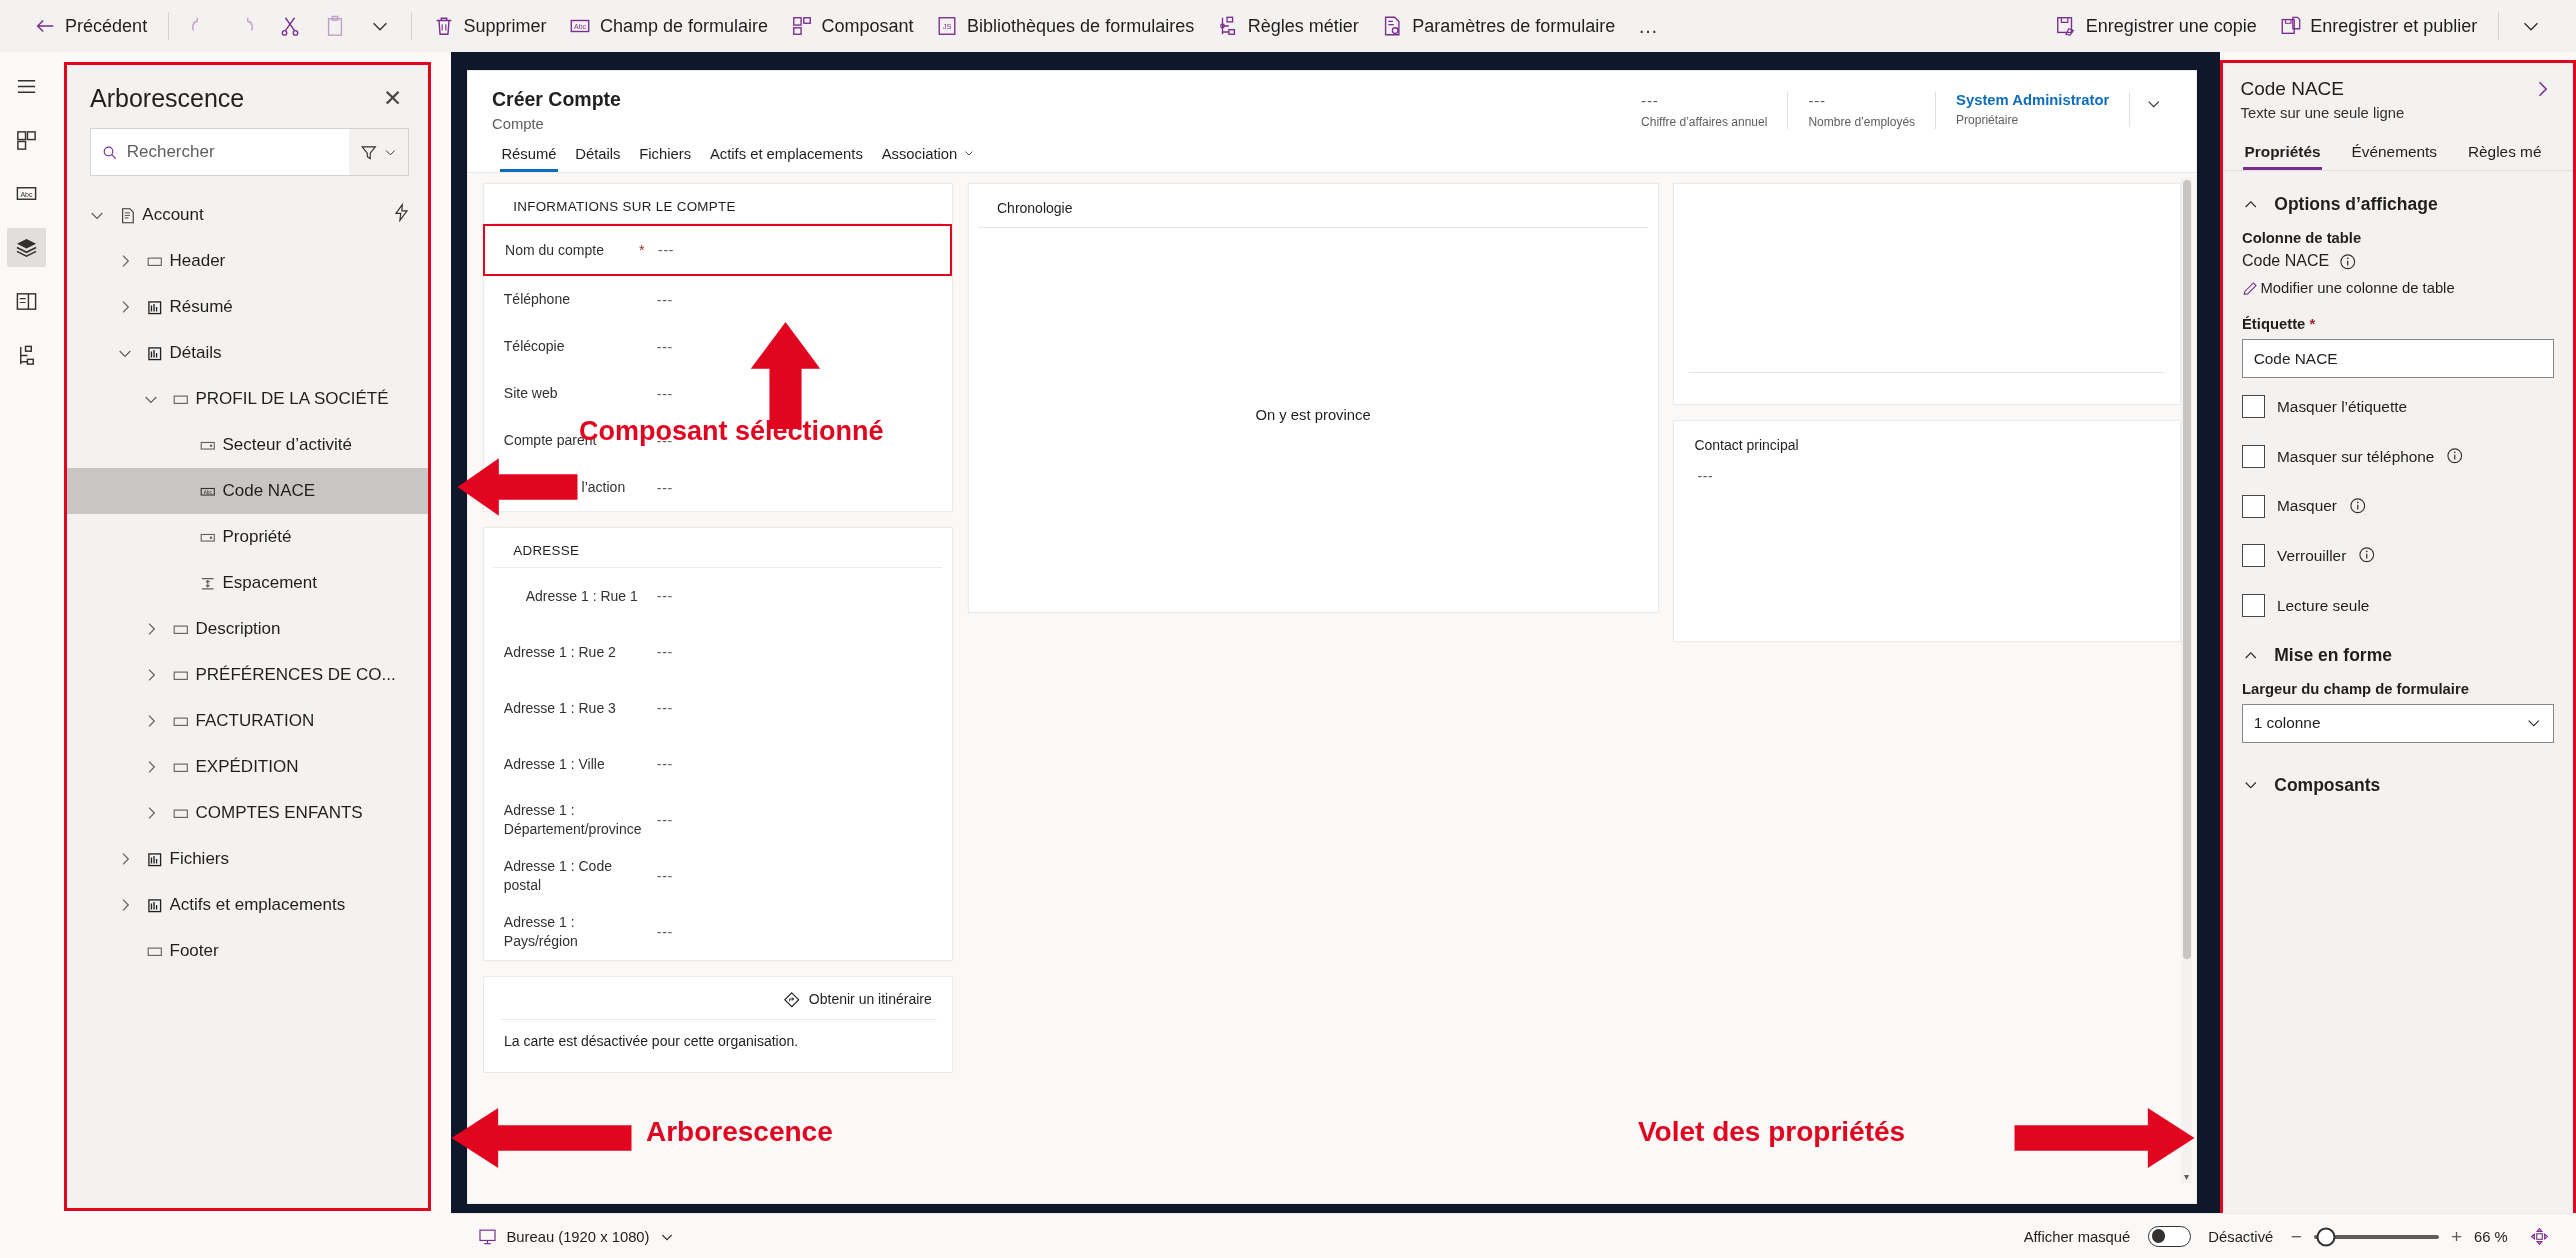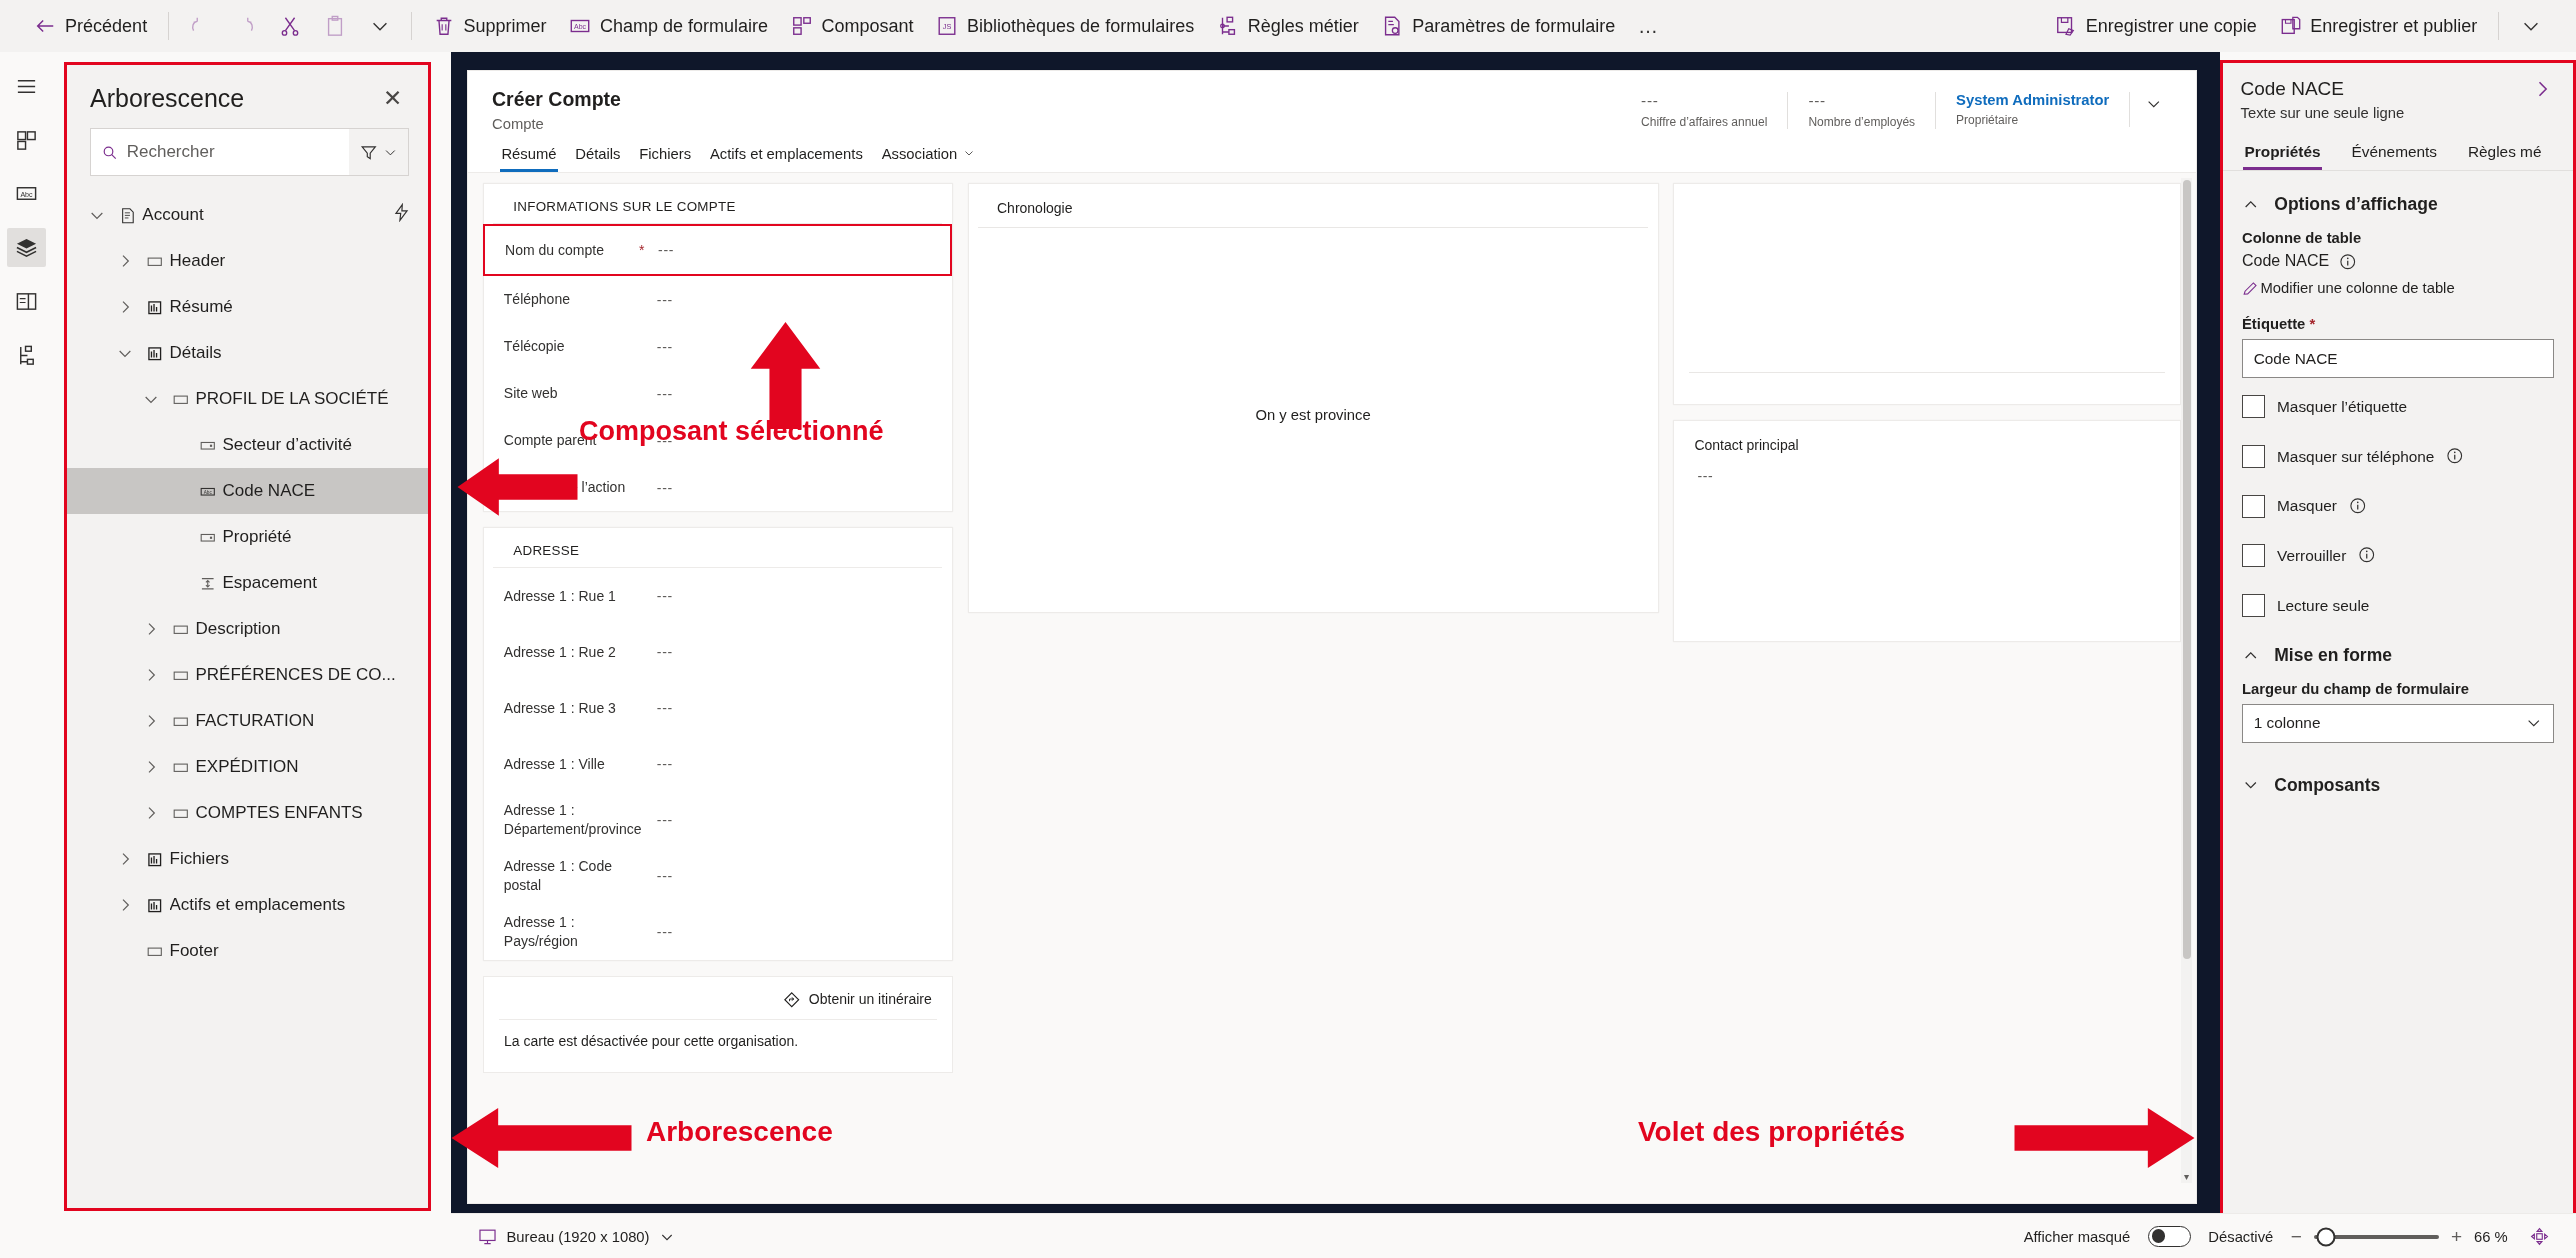--- a/index.html
+++ b/index.html
@@ -744,21 +744,21 @@
                   <span class="fl">Symbole de l’action</span>
                   <span class="freq"></span>
                   <span class="fv">---</span>
                 </div>
               </div>
           </div>
 
           <div class="sec">
             <div class="sec-t">ADRESSE</div>
             <div id="addr-rows">
-                <div class="frow" style="min-height: 56px;">
+                <div class="frow" style="min-height: 56px; text-align: right;">
                   <span class="fl">Adresse 1 : Rue 1</span>
                   <span class="freq"></span>
                   <span class="fv">---</span>
                 </div>
                 <div class="frow" style="min-height: 56px;">
                   <span class="fl">Adresse 1 : Rue 2</span>
                   <span class="freq"></span>
                   <span class="fv">---</span>
                 </div>
                 <div class="frow" style="min-height: 56px;">

